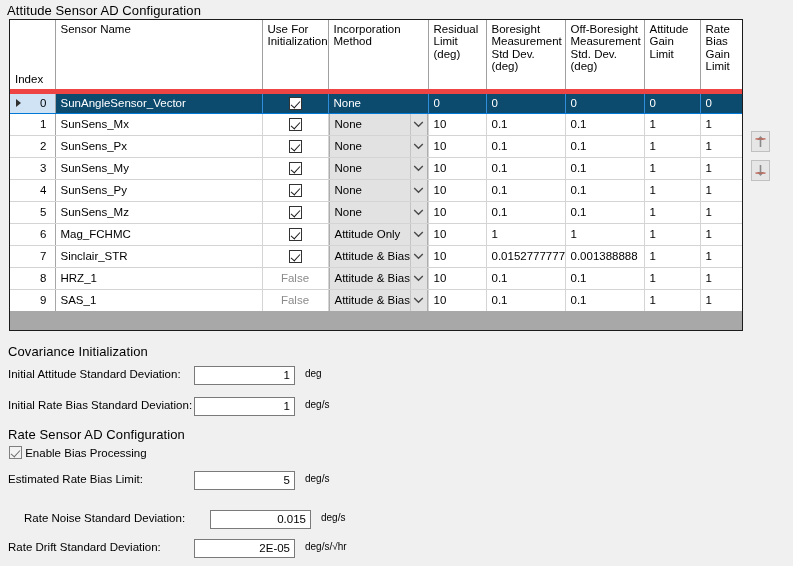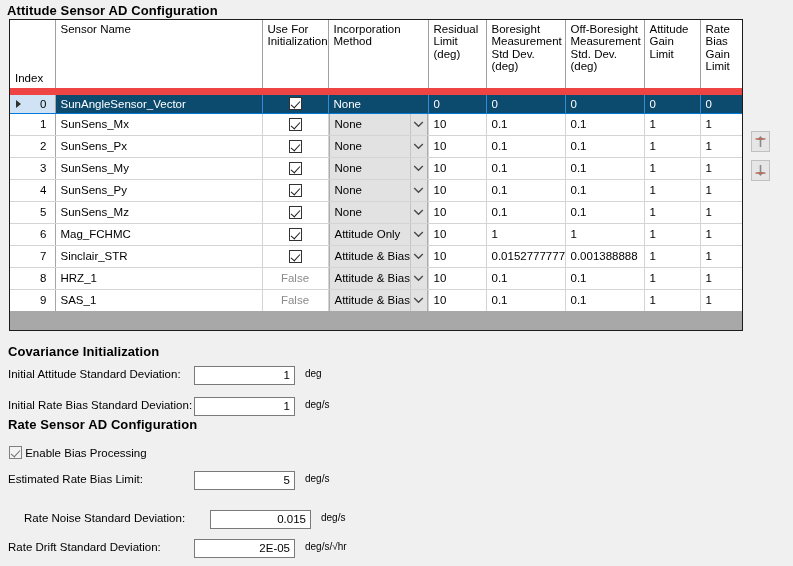--- a/index.html
+++ b/index.html
@@ -10,21 +10,21 @@
     font-family: "Liberation Sans", sans-serif;
     font-size: 11.5px;
     color: #000;
     overflow: hidden;
   }
 
   #root { position: relative; width: 793px; height: 566px; background: #f0f0f0; }
 
   
   .section-title {
-    font-weight: bold;
+    font-weight: normal;
     font-size: 13px;
     color: #000;
     letter-spacing: .1px;
   }
   #attitude-title { position: absolute; left: 7px; top: 3px; }
 
   
   #grid-wrap {
     position: absolute;
     left: 9px; top: 19px;
@@ -35,21 +35,21 @@
   }
   table#sensor-grid {
     border-collapse: collapse;
     width: 732px;
     table-layout: fixed;
     background: #fff;
   }
   #sensor-grid th {
     background: #fff;
     border-right: 1px solid #a0a0a0;
-    border-bottom: 7px solid #ef4444;
+    border-bottom: 5px solid #ef4444;
     font-weight: normal;
     font-size: 11.5px;
     text-align: left;
     vertical-align: bottom;
     padding: 3px 4px 3px 5px;
     height: 71px;
     color: #000;
     line-height: 12.4px;
     white-space: pre-line;
   }
@@ -152,21 +152,21 @@
     width: 19px; height: 21px;
     background: #e6e6e6;
     border: 1px solid #c0c0c0;
     display:flex; align-items:center; justify-content:center;
   }
   #btn-up { left: 751px; top: 131px; }
   #btn-down { left: 751px; top: 160px; }
 
   
   #cov-title { position: absolute; left: 8px; top: 344px; }
-  #rate-title { position: absolute; left: 8px; top: 417px; }
+  #rate-title { position: absolute; left: 8px; top: 427px; }
 
   .fieldrow { position: absolute; height: 19px; }
   .fieldrow .flabel {
     position: absolute; left: 0; top: 2px;
     white-space: nowrap;
     font-size: 11.5px;
     color: #000;
   }
   .txtbox {
     position: absolute;

